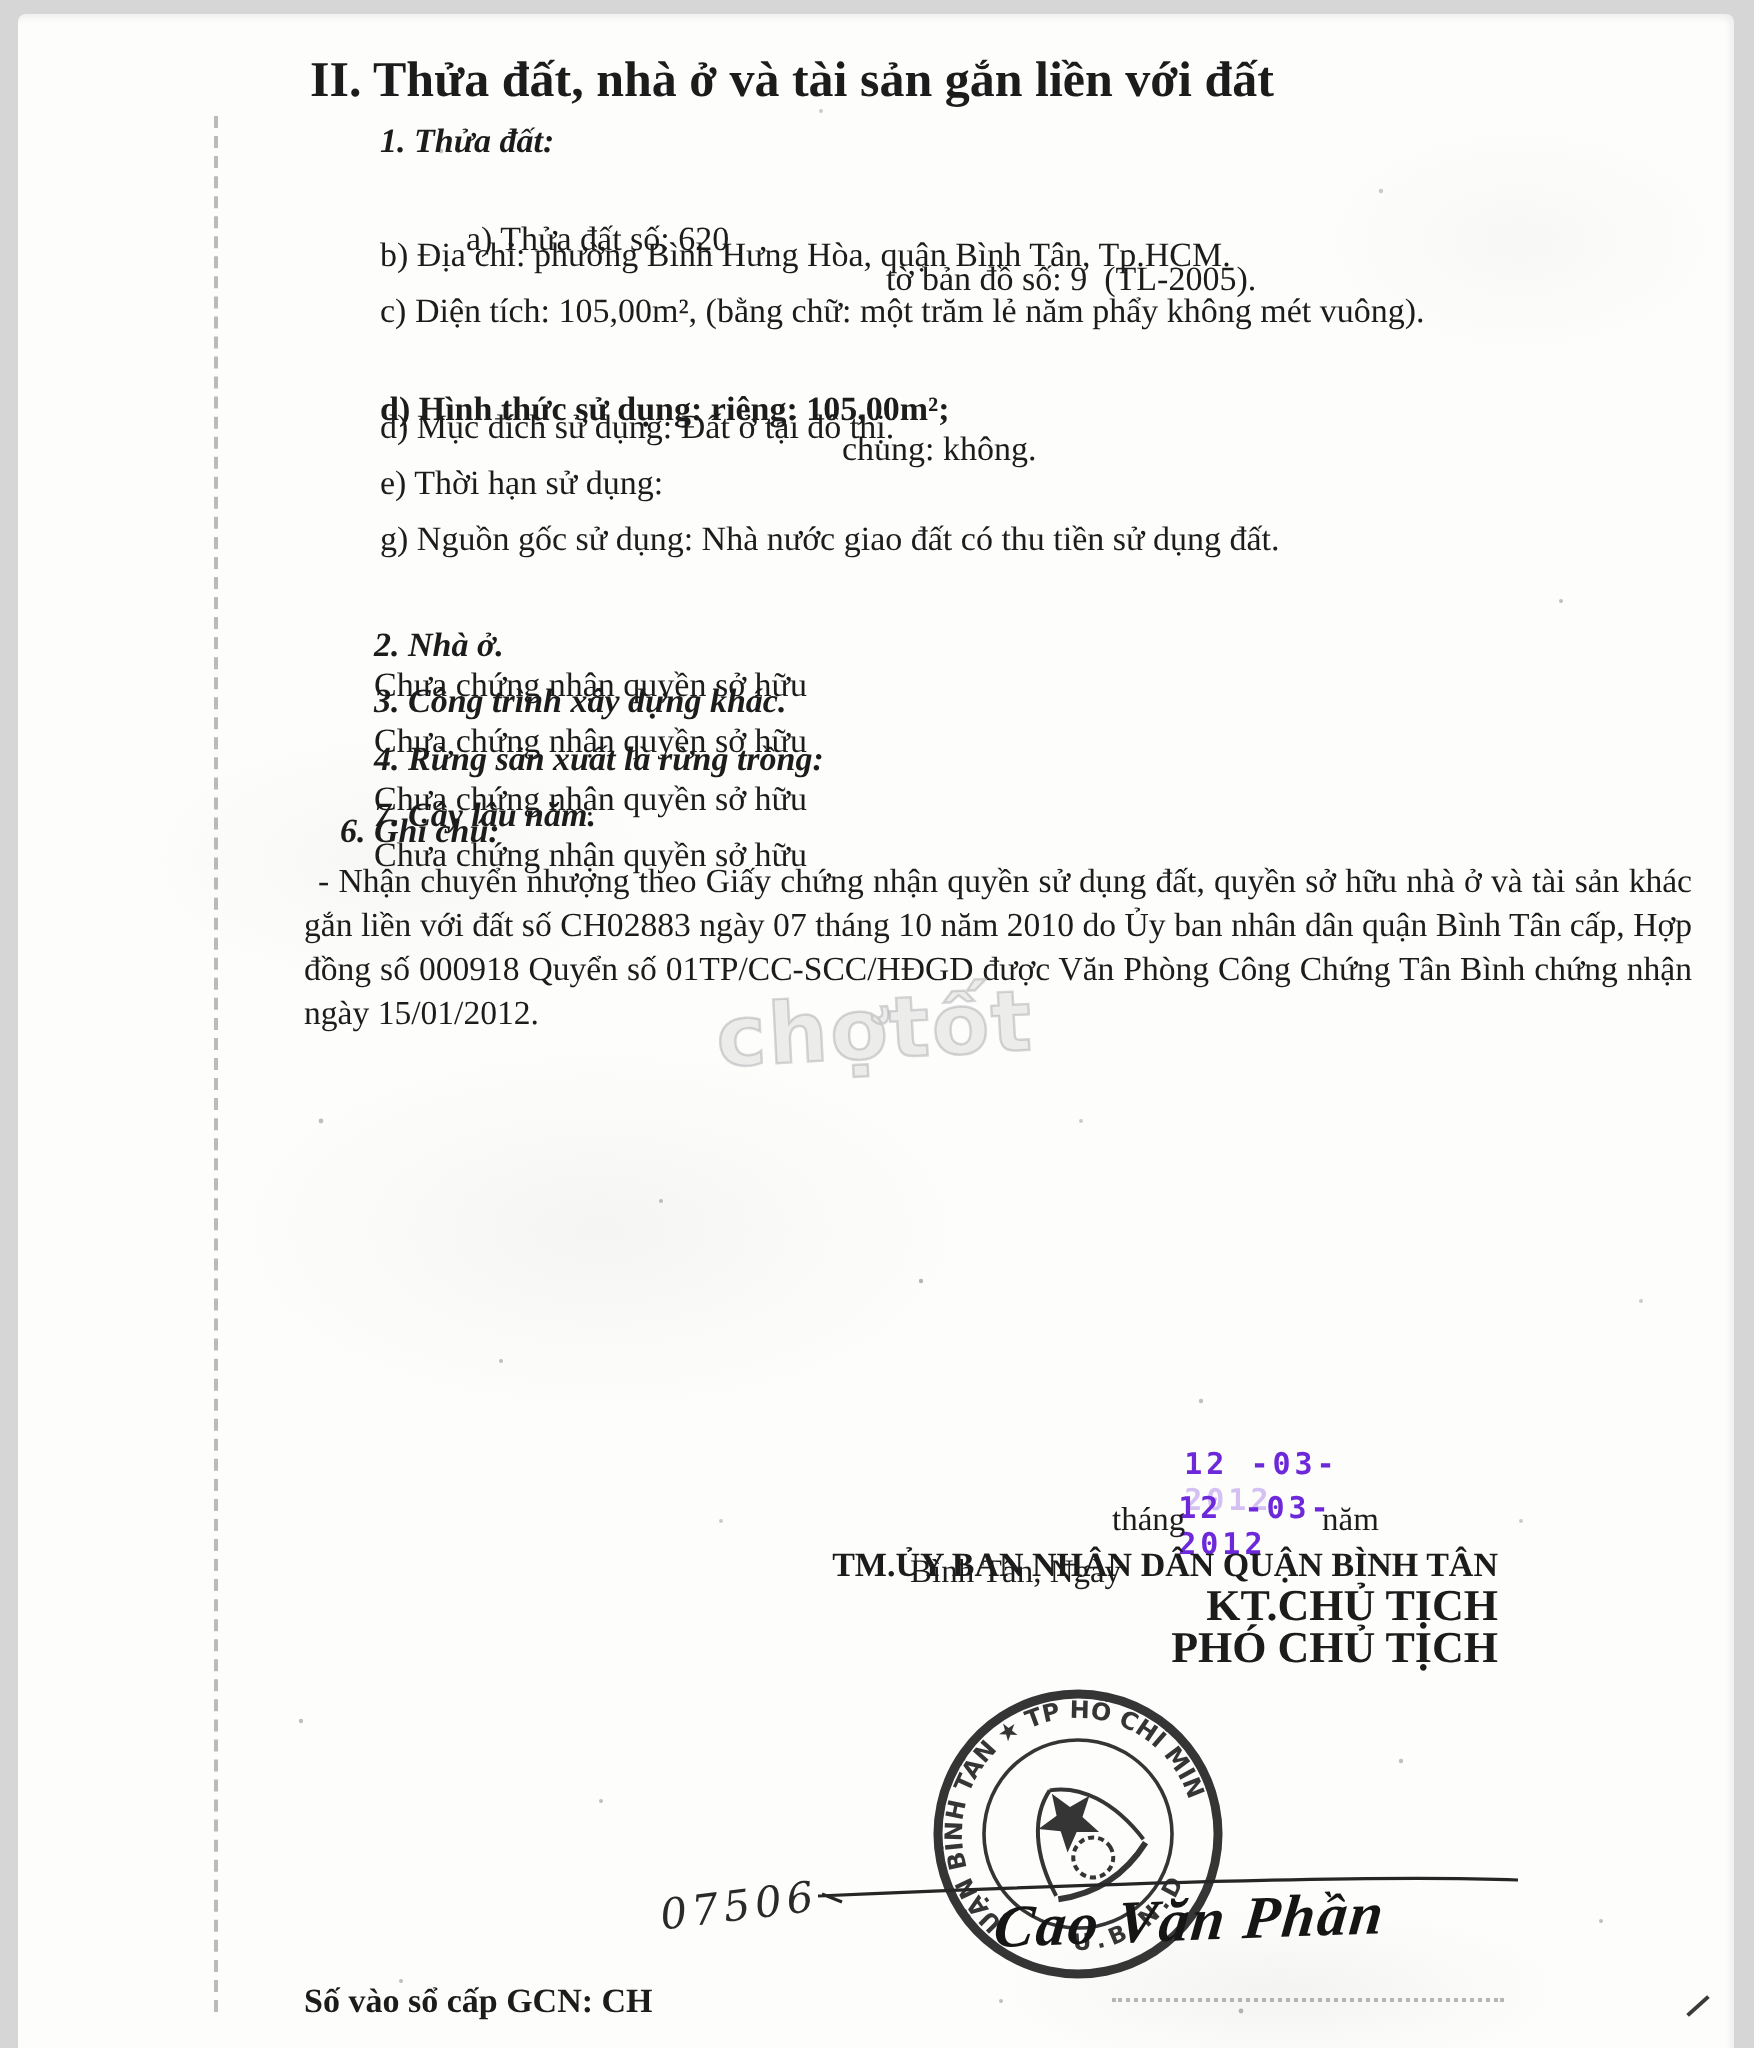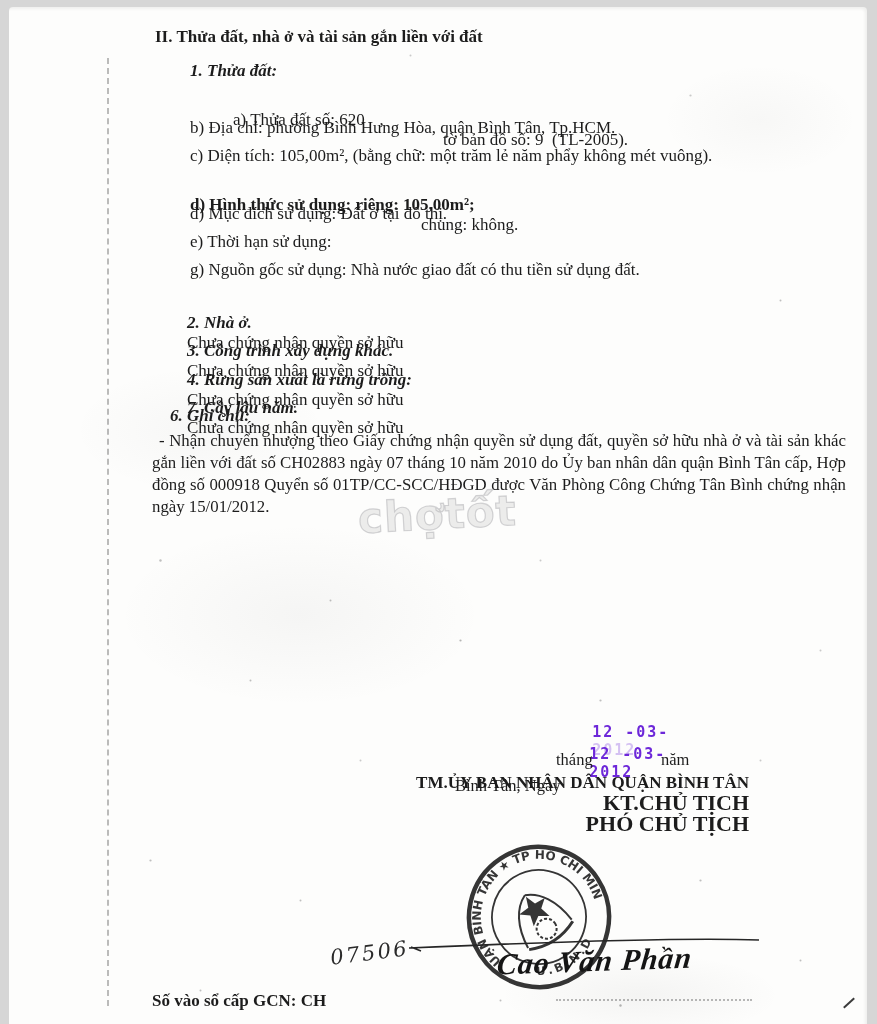--- a/index.html
+++ b/index.html
@@ -9,21 +9,21 @@
           background:#fdfdfc; border-radius:4px 4px 0 0;
           box-shadow: inset -2px 2px 3px rgba(0,0,0,.06); }
   .stage { position:absolute; inset:0; width:877px; height:1024px; color:#1c1c1c; }
 
   .fold-line { position:absolute; left:107px; top:58px; height:948px; width:0;
                border-left:2px dashed rgba(80,80,80,.55); opacity:.7; }
 
   .line { position:absolute; white-space:pre; font-size:17px; line-height:20px; }
   .bi  { font-weight:bold; font-style:italic; }
 
-  .sec-title { position:absolute; left:155px; top:27px; font-size:17px; font-weight:bold; white-space:pre; }
+  .sec-title { position:absolute; left:155px; top:27px; font-size:25px; font-weight:bold; white-space:pre; }
 
   .note-body { position:absolute; left:152px; top:430px; width:694px;
                font-size:16.8px; line-height:22px; text-align:justify; text-indent:7px; }
 
   .watermark { position:absolute; left:358px; top:490px; font-family:"DejaVu Sans",sans-serif;
                font-size:42px; font-weight:800; letter-spacing:1px; transform:rotate(-3deg);
                color:rgba(168,168,172,.20); -webkit-text-stroke:1.2px rgba(150,150,155,.38); }
 
   .stamp { position:absolute; font-family:"DejaVu Sans Mono",monospace; font-size:15px;
            font-weight:bold; letter-spacing:2px; color:#6d28d9; white-space:pre; }

